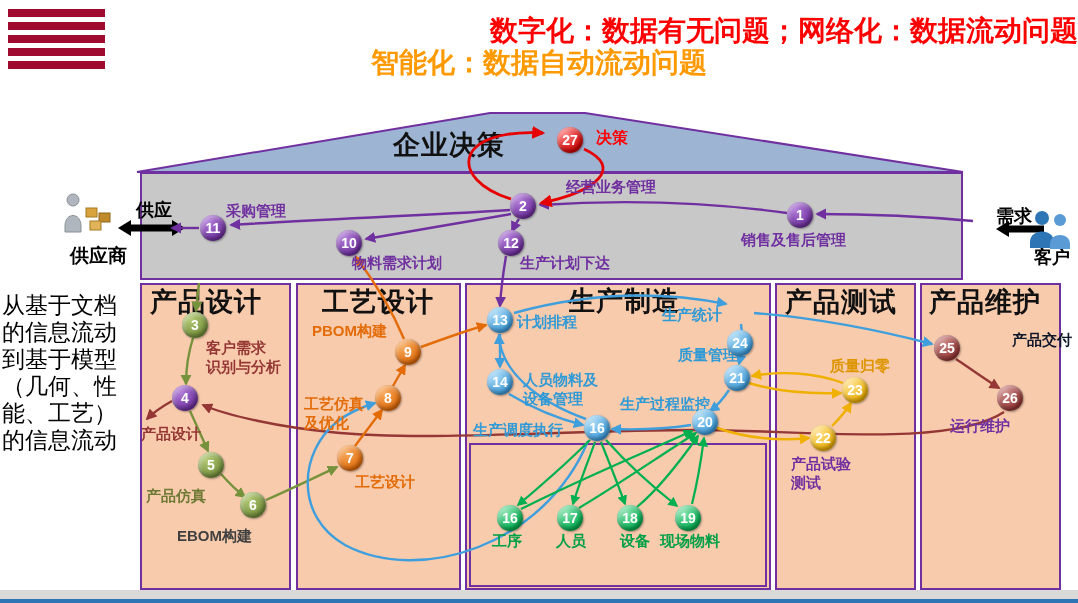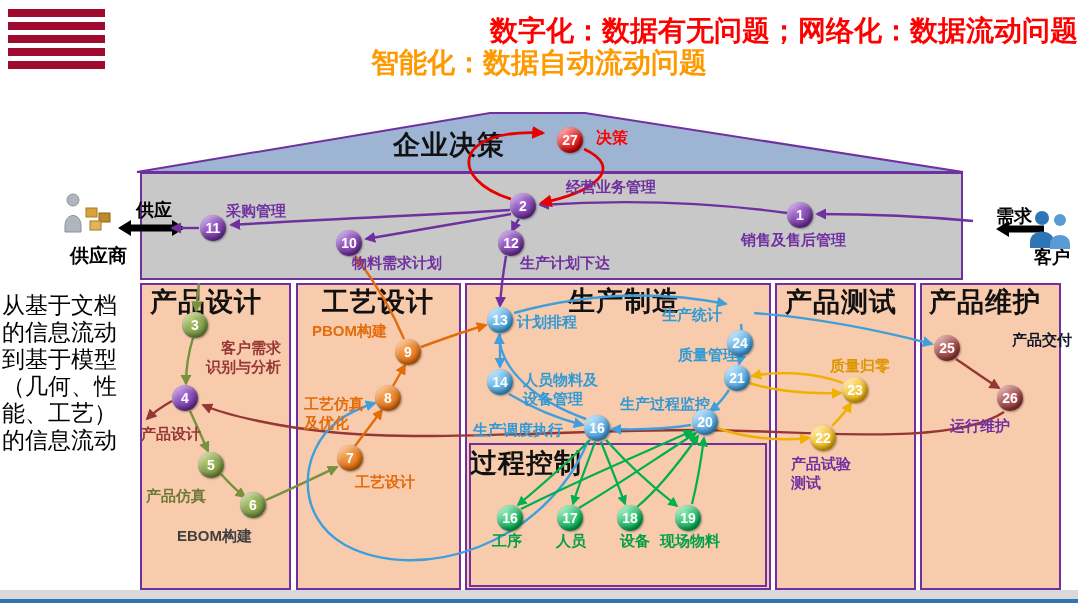--- a/index.html
+++ b/index.html
@@ -57,21 +57,20 @@
   <div class="col" id="col4"></div>
   <div class="col" id="col5"></div>
   <div class="inner-box"></div>
 
   <div class="sec-title" style="left:393px;top:127px;">企业决策</div>
   <div class="sec-title" style="left:150px;top:284px;">产品设计</div>
   <div class="sec-title" style="left:322px;top:284px;">工艺设计</div>
   <div class="sec-title" style="left:568px;top:283px;text-align:right;">生产制造</div>
   <div class="sec-title" style="left:785px;top:284px;">产品测试</div>
   <div class="sec-title" style="left:929px;top:284px;">产品维护</div>
-  <div class="sec-title" style="left:470px;top:445px;">过程控制</div>
 
   <div class="left-note">从基于文档
 的信息流动
 到基于模型
 （几何、性
 能、工艺）
 的信息流动</div>
 
   <div class="flow-label" style="left:136px;top:198px;font-size:18px;">供应</div>
   <div class="flow-label" style="left:70px;top:243px;font-size:19px;">供应商</div>
@@ -218,21 +217,21 @@
       <div class="node" style="left: 740px; top: 310px; background: radial-gradient(circle at 35% 30%, rgb(168, 216, 244), rgb(62, 158, 222) 72%); margin-top: 33px;">24</div>
       <div class="node" style="left: 947px; top: 348px; background: radial-gradient(circle at 35% 30%, rgb(205, 138, 136), rgb(148, 54, 52) 72%);">25</div>
       <div class="node" style="left: 1010px; top: 398px; background: radial-gradient(circle at 35% 30%, rgb(205, 138, 136), rgb(148, 54, 52) 72%);">26</div>
       <div class="node" style="left: 570px; top: 140px; background: radial-gradient(circle at 35% 30%, rgb(255, 128, 128), rgb(212, 0, 0) 72%);">27</div>
       <div class="dlabel" style="left: 596px; top: 128px; color: rgb(254, 0, 0); font-size: 16px;">决策</div>
       <div class="dlabel" style="left: 566px; top: 177px; color: rgb(112, 48, 160); font-size: 15px;">经营业务管理</div>
       <div class="dlabel" style="left: 226px; top: 201px; color: rgb(112, 48, 160); font-size: 15px;">采购管理</div>
       <div class="dlabel" style="left: 741px; top: 230px; color: rgb(112, 48, 160); font-size: 15px;">销售及售后管理</div>
       <div class="dlabel" style="left: 352px; top: 253px; color: rgb(112, 48, 160); font-size: 15px;">物料需求计划</div>
       <div class="dlabel" style="left: 520px; top: 253px; color: rgb(112, 48, 160); font-size: 15px;">生产计划下达</div>
-      <div class="dlabel" style="left: 206px; top: 338px; color: rgb(149, 55, 53); font-size: 15px; text-align: right;">客户需求
+      <div class="dlabel" style="left: 206px; top: 338px; color: rgb(149, 55, 53); font-size: 15px;">客户需求
 识别与分析</div>
       <div class="dlabel" style="left: 141px; top: 424px; color: rgb(149, 55, 53); font-size: 15px;">产品设计</div>
       <div class="dlabel" style="left: 146px; top: 486px; color: rgb(110, 122, 52); font-size: 15px;">产品仿真</div>
       <div class="dlabel" style="left: 177px; top: 526px; color: rgb(64, 64, 64); font-size: 15px;">EBOM构建</div>
       <div class="dlabel" style="left: 312px; top: 321px; color: rgb(227, 108, 9); font-size: 15px;">PBOM构建</div>
       <div class="dlabel" style="left: 304px; top: 394px; color: rgb(227, 108, 9); font-size: 15px;">工艺仿真
 及优化</div>
       <div class="dlabel" style="left: 355px; top: 472px; color: rgb(227, 108, 9); font-size: 15px;">工艺设计</div>
       <div class="dlabel" style="left: 517px; top: 312px; color: rgb(47, 154, 214); font-size: 15px;">计划排程</div>
       <div class="dlabel" style="left: 523px; top: 370px; color: rgb(47, 154, 214); font-size: 15px;">人员物料及

